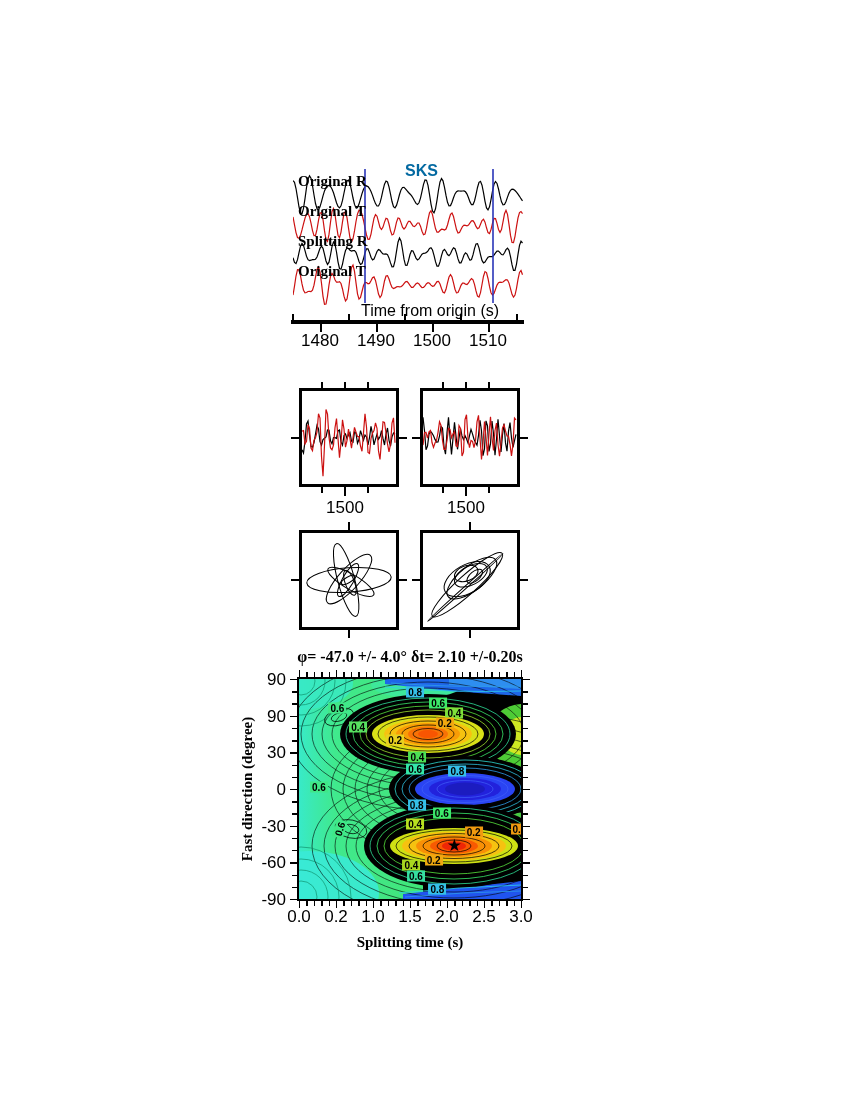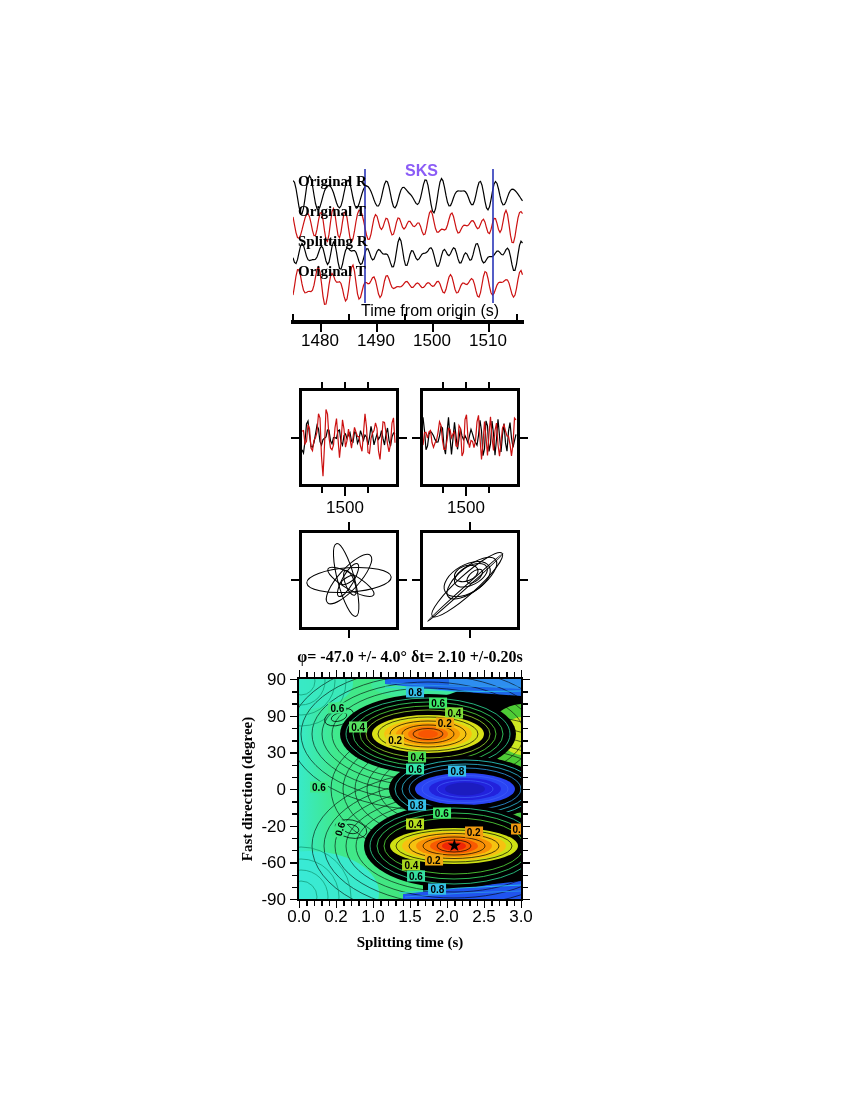--- a/index.html
+++ b/index.html
@@ -13,21 +13,21 @@
         color:#000;padding:0px 2px;line-height:11px;white-space:nowrap;}
   .cstar{position:absolute;transform:translate(-50%,-55%);font-size:17px;color:#000;line-height:17px;}
   .ticklbl{position:absolute;font-size:17px;text-align:center;}
 </style>
 </head>
 <body>
 
 <div id="page">
 
 
-  <div class="absd" style="left:405px;top:162px;font-weight:bold;font-size:16px;color:#8b5cf6;">SKS</div>
+  <div class="absd" style="left:405px;top:162px;font-weight:bold;font-size:16px;color:#0369a1;">SKS</div>
 
   <svg id="traceSvg" class="absd" style="left:293px;top:167px;" width="230" height="140" viewBox="0 0 230 140">
       <polyline points="0.0,-14.4 1.5,-12.7 3.0,-6.5 4.5,2.7 6.0,12.0 7.5,18.1 9.0,18.7 10.5,13.3 12.0,3.6 13.5,-7.3 15.0,-15.8 16.5,-19.2 18.0,-16.7 19.5,-9.4 21.0,0.0 22.5,8.5 24.0,13.7 25.5,14.7 27.0,11.8 28.5,6.6 30.0,0.8 31.5,-4.1 33.0,-7.5 34.5,-9.3 36.0,-9.6 37.5,-8.5 39.0,-6.0 40.5,-2.2 42.0,2.7 43.5,7.7 45.0,11.5 46.5,12.9 48.0,10.8 49.5,5.4 51.0,-2.0 52.5,-9.2 54.0,-14.0 55.5,-14.8 57.0,-11.4 58.5,-4.7 60.0,3.0 61.5,9.4 63.0,12.9 64.5,12.6 66.0,9.1 67.5,3.9 69.0,-1.4 70.5,-5.8 72.0,-8.3 73.5,-9.1 75.0,-8.4 76.5,-6.4 78.0,-3.4 79.5,0.4 81.0,4.7 82.5,8.6 84.0,11.0 85.5,11.0 87.0,7.9 88.5,2.2 90.0,-4.8 91.5,-10.8 93.0,-13.9 94.5,-13.0 96.0,-8.1 97.5,-0.8 99.0,6.5 100.5,11.6 102.0,12.9 103.5,10.4 105.0,5.3 106.5,-0.5 108.0,-5.1 109.5,-7.5 111.0,-7.6 112.5,-6.2 114.0,-4.3 115.5,-2.5 117.0,-1.0 118.5,0.7 120.0,3.0 121.5,5.8 123.0,8.4 124.5,9.4 126.0,7.8 127.5,3.1 129.0,-3.7 130.5,-10.6 132.0,-15.0 133.5,-14.8 135.0,-9.6 136.5,-0.6 138.0,9.1 139.5,16.1 141.0,17.9 142.5,13.8 144.0,5.1 145.5,-5.0 147.0,-13.0 148.5,-16.4 150.0,-14.2 151.5,-7.7 153.0,0.4 154.5,7.3 156.0,10.9 157.5,10.6 159.0,7.3 160.5,2.8 162.0,-1.1 163.5,-3.4 165.0,-4.1 166.5,-4.0 168.0,-3.9 169.5,-4.0 171.0,-4.1 172.5,-3.2 174.0,-0.9 175.5,2.8 177.0,6.9 178.5,9.7 180.0,9.6 181.5,6.0 183.0,-0.4 184.5,-7.5 186.0,-12.7 187.5,-13.7 189.0,-9.8 190.5,-2.3 192.0,6.3 193.5,12.9 195.0,14.9 196.5,11.8 198.0,4.6 199.5,-3.9 201.0,-10.7 202.5,-13.5 204.0,-11.6 205.5,-6.0 207.0,0.9 208.5,6.8 210.0,9.8 211.5,9.5 213.0,6.4 214.5,2.1 216.0,-1.9 217.5,-4.7 219.0,-5.8 220.5,-5.6 222.0,-4.5 223.5,-2.9 225.0,-0.9 226.5,1.3 228.0,3.7 229.5,5.8 " fill="none" stroke="#000000" stroke-width="1.2" transform="translate(0,28)"></polyline>
       <polyline points="0.0,-8.1 1.5,-0.2 3.0,7.6 4.5,12.5 6.0,13.3 7.5,10.3 9.0,4.9 10.5,-1.2 12.0,-6.7 13.5,-10.6 15.0,-11.4 16.5,-8.3 18.0,-1.9 19.5,5.6 21.0,10.7 22.5,10.5 24.0,4.4 25.5,-4.7 27.0,-11.8 28.5,-12.4 30.0,-5.5 31.5,5.7 33.0,14.8 34.5,16.5 36.0,9.4 37.5,-2.8 39.0,-13.4 40.5,-16.5 42.0,-10.6 43.5,0.5 45.0,10.2 46.5,12.8 48.0,7.1 49.5,-3.1 51.0,-11.7 52.5,-13.5 54.0,-7.4 55.5,3.2 57.0,12.8 58.5,16.8 60.0,13.9 61.5,5.9 63.0,-3.5 64.5,-11.0 66.0,-14.7 67.5,-14.4 69.0,-10.7 70.5,-4.5 72.0,3.0 73.5,10.0 75.0,14.4 76.5,14.2 78.0,9.1 79.5,0.9 81.0,-6.8 82.5,-10.5 84.0,-8.8 85.5,-3.2 87.0,2.4 88.5,4.5 90.0,2.1 91.5,-2.9 93.0,-6.7 94.5,-6.1 96.0,-1.0 97.5,5.8 99.0,10.0 100.5,9.2 102.0,3.8 103.5,-2.9 105.0,-7.0 106.5,-6.5 108.0,-2.4 109.5,2.1 111.0,4.0 112.5,2.4 114.0,-1.1 115.5,-3.7 117.0,-3.6 118.5,-1.4 120.0,1.1 121.5,1.6 123.0,0.1 124.5,-2.0 126.0,-2.0 127.5,1.2 129.0,6.2 130.5,9.8 132.0,9.1 133.5,3.2 135.0,-5.3 136.5,-12.2 138.0,-14.2 139.5,-10.4 141.0,-3.2 142.5,3.6 144.0,7.2 145.5,7.2 147.0,5.5 148.5,4.2 150.0,4.4 151.5,5.0 153.0,4.0 154.5,0.0 156.0,-5.8 157.5,-10.7 159.0,-12.0 160.5,-8.5 162.0,-1.9 163.5,4.6 165.0,8.1 166.5,7.6 168.0,4.5 169.5,1.5 171.0,0.1 172.5,0.4 174.0,0.9 175.5,0.0 177.0,-2.1 178.5,-4.2 180.0,-4.4 181.5,-2.1 183.0,1.4 184.5,3.7 186.0,2.9 187.5,-0.7 189.0,-4.5 190.5,-5.8 192.0,-2.9 193.5,2.8 195.0,7.6 196.5,8.5 198.0,4.6 199.5,-1.8 201.0,-6.5 202.5,-6.4 204.0,-1.6 205.5,4.5 207.0,7.4 208.5,4.5 210.0,-3.2 211.5,-11.2 213.0,-14.6 214.5,-10.6 216.0,-0.7 217.5,10.4 219.0,17.5 220.5,17.7 222.0,11.3 223.5,1.7 225.0,-7.1 226.5,-12.4 228.0,-13.5 229.5,-11.4 " fill="none" stroke="#cc1111" stroke-width="1.2" transform="translate(0,58)"></polyline>
       <polyline points="0.0,2.8 1.5,7.5 3.0,8.6 4.5,4.7 6.0,-2.3 7.5,-8.9 9.0,-11.6 10.5,-9.6 12.0,-4.3 13.5,1.2 15.0,4.7 16.5,5.6 18.0,5.2 19.5,4.7 21.0,4.7 22.5,4.2 24.0,2.0 25.5,-2.2 27.0,-6.7 28.5,-8.8 30.0,-6.7 31.5,-0.7 33.0,6.0 34.5,9.4 36.0,7.2 37.5,-0.0 39.0,-8.4 40.5,-13.0 42.0,-10.9 43.5,-3.0 45.0,6.8 46.5,13.5 48.0,14.2 49.5,9.1 51.0,1.6 52.5,-4.5 54.0,-7.1 55.5,-6.5 57.0,-4.8 58.5,-4.0 60.0,-4.4 61.5,-4.5 63.0,-2.6 64.5,1.6 66.0,6.5 67.5,9.5 69.0,8.6 70.5,3.8 72.0,-2.2 73.5,-6.2 75.0,-6.1 76.5,-2.4 78.0,2.2 79.5,4.9 81.0,4.0 82.5,0.4 84.0,-3.5 85.5,-5.4 87.0,-4.7 88.5,-2.6 90.0,-1.0 91.5,-0.8 93.0,-1.2 94.5,-0.4 96.0,2.9 97.5,7.9 99.0,11.8 100.5,11.6 102.0,5.8 103.5,-3.7 105.0,-12.8 106.5,-17.0 108.0,-14.0 109.5,-5.5 111.0,4.2 112.5,10.3 114.0,10.4 115.5,5.7 117.0,-0.5 118.5,-4.3 120.0,-4.0 121.5,-0.6 123.0,3.1 124.5,4.9 126.0,3.9 127.5,1.5 129.0,-0.8 130.5,-1.7 132.0,-1.9 133.5,-2.5 135.0,-4.2 136.5,-6.5 138.0,-7.3 139.5,-5.0 141.0,0.3 142.5,6.7 144.0,11.1 145.5,11.2 147.0,6.9 148.5,0.6 150.0,-4.2 151.5,-5.5 153.0,-3.5 154.5,-0.5 156.0,0.6 157.5,-1.2 159.0,-4.7 160.5,-7.2 162.0,-6.3 163.5,-1.9 165.0,3.9 166.5,7.8 168.0,7.8 169.5,4.4 171.0,0.0 172.5,-2.2 174.0,-1.0 175.5,2.5 177.0,5.2 178.5,4.5 180.0,-0.1 181.5,-6.4 183.0,-11.1 184.5,-11.4 186.0,-7.1 187.5,-0.4 189.0,5.4 190.5,7.9 192.0,7.1 193.5,4.5 195.0,2.3 196.5,1.5 198.0,1.7 199.5,1.6 201.0,0.2 202.5,-2.1 204.0,-3.9 205.5,-4.0 207.0,-2.4 208.5,-0.5 210.0,-0.2 211.5,-2.2 213.0,-5.3 214.5,-6.9 216.0,-4.7 217.5,1.7 219.0,9.7 220.5,15.4 222.0,15.4 223.5,9.1 225.0,-0.7 226.5,-9.6 228.0,-13.8 229.5,-12.0 " fill="none" stroke="#000000" stroke-width="1.2" transform="translate(0,88)"></polyline>
       <polyline points="0.0,10.1 1.5,1.1 3.0,-9.0 4.5,-15.3 6.0,-15.2 7.5,-9.2 9.0,-1.1 10.5,5.2 12.0,7.8 13.5,7.5 15.0,6.5 16.5,6.3 18.0,6.7 19.5,5.2 21.0,0.2 22.5,-7.9 24.0,-15.5 25.5,-18.1 27.0,-13.0 28.5,-1.6 30.0,11.3 31.5,19.4 33.0,19.1 34.5,11.1 36.0,-0.1 37.5,-8.7 39.0,-11.6 40.5,-9.4 42.0,-5.3 43.5,-2.8 45.0,-2.8 46.5,-3.4 48.0,-1.5 49.5,4.0 51.0,11.2 52.5,15.9 54.0,14.0 55.5,5.0 57.0,-7.5 58.5,-17.5 60.0,-19.9 61.5,-13.7 63.0,-2.1 64.5,8.8 66.0,14.1 67.5,12.5 69.0,6.5 70.5,0.5 72.0,-2.6 73.5,-2.4 75.0,-1.2 76.5,-1.6 78.0,-4.2 79.5,-7.3 81.0,-8.1 82.5,-4.6 84.0,2.2 85.5,9.1 87.0,12.5 88.5,10.3 90.0,3.6 91.5,-4.0 93.0,-9.0 94.5,-9.4 96.0,-6.0 97.5,-1.2 99.0,2.4 100.5,3.5 102.0,2.9 103.5,1.9 105.0,1.5 106.5,1.8 108.0,1.7 109.5,0.6 111.0,-1.4 112.5,-3.2 114.0,-3.5 115.5,-1.9 117.0,0.5 118.5,2.3 120.0,2.3 121.5,0.7 123.0,-1.2 124.5,-2.0 126.0,-1.1 127.5,1.0 129.0,2.6 130.5,2.5 132.0,0.9 133.5,-1.3 135.0,-2.3 136.5,-1.7 138.0,0.1 139.5,1.3 141.0,0.9 142.5,-1.2 144.0,-3.4 145.5,-3.7 147.0,-1.0 148.5,3.5 150.0,7.3 151.5,7.9 153.0,4.3 154.5,-2.1 156.0,-8.0 157.5,-10.4 159.0,-8.0 160.5,-2.1 162.0,4.2 163.5,7.9 165.0,7.5 166.5,4.2 168.0,0.4 169.5,-1.8 171.0,-1.8 172.5,-0.8 174.0,-0.5 175.5,-2.0 177.0,-4.7 178.5,-6.4 180.0,-5.2 181.5,-0.6 183.0,5.9 184.5,11.1 186.0,12.0 187.5,7.6 189.0,-0.5 190.5,-8.8 192.0,-13.4 193.5,-12.4 195.0,-6.5 196.5,1.4 198.0,7.7 199.5,10.1 201.0,8.4 202.5,4.3 204.0,0.1 205.5,-2.3 207.0,-2.9 208.5,-2.7 210.0,-3.0 211.5,-4.2 213.0,-5.4 214.5,-5.0 216.0,-1.9 217.5,3.7 219.0,9.3 220.5,12.2 222.0,10.1 223.5,3.3 225.0,-5.6 226.5,-12.6 228.0,-14.5 229.5,-10.3 " fill="none" stroke="#cc1111" stroke-width="1.2" transform="translate(0,118)"></polyline>
       <line x1="72" y1="2" x2="72" y2="136" stroke="#2a35b8" stroke-width="1.6"></line>
       <line x1="200" y1="2" x2="200" y2="136" stroke="#2a35b8" stroke-width="1.6"></line>
     </svg>
 
@@ -370,16 +370,16 @@
     <div style="left: 316px; top: 907px; width: 40px; text-align: center; font: 17px &quot;Liberation Sans&quot;, sans-serif; position: absolute;">0.2</div>
     <div style="left: 353px; top: 907px; width: 40px; text-align: center; font: 17px &quot;Liberation Sans&quot;, sans-serif; position: absolute;">1.0</div>
     <div style="left: 390px; top: 907px; width: 40px; text-align: center; font: 17px &quot;Liberation Sans&quot;, sans-serif; position: absolute;">1.5</div>
     <div style="left: 427px; top: 907px; width: 40px; text-align: center; font: 17px &quot;Liberation Sans&quot;, sans-serif; position: absolute;">2.0</div>
     <div style="left: 464px; top: 907px; width: 40px; text-align: center; font: 17px &quot;Liberation Sans&quot;, sans-serif; position: absolute;">2.5</div>
     <div style="left: 501px; top: 907px; width: 40px; text-align: center; font: 17px &quot;Liberation Sans&quot;, sans-serif; position: absolute;">3.0</div>
     <div style="left: 240px; top: 670px; width: 46px; text-align: right; font: 17px &quot;Liberation Sans&quot;, sans-serif; position: absolute;">90</div>
     <div style="left: 240px; top: 706.667px; width: 46px; text-align: right; font: 17px &quot;Liberation Sans&quot;, sans-serif; position: absolute;">90</div>
     <div style="left: 240px; top: 743.334px; width: 46px; text-align: right; font: 17px &quot;Liberation Sans&quot;, sans-serif; position: absolute;">30</div>
     <div style="left: 240px; top: 780.001px; width: 46px; text-align: right; font: 17px &quot;Liberation Sans&quot;, sans-serif; position: absolute;">0</div>
-    <div style="left: 240px; top: 816.668px; width: 46px; text-align: right; font: 17px &quot;Liberation Sans&quot;, sans-serif; position: absolute;">-20</div>
+    <div style="left: 240px; top: 816.668px; width: 46px; text-align: right; font: 17px &quot;Liberation Sans&quot;, sans-serif; position: absolute;">-30</div>
     <div style="left: 240px; top: 853.335px; width: 46px; text-align: right; font: 17px &quot;Liberation Sans&quot;, sans-serif; position: absolute;">-60</div>
     <div style="left: 240px; top: 890.002px; width: 46px; text-align: right; font: 17px &quot;Liberation Sans&quot;, sans-serif; position: absolute;">-90</div>
   </div>
 
 </body></html>

